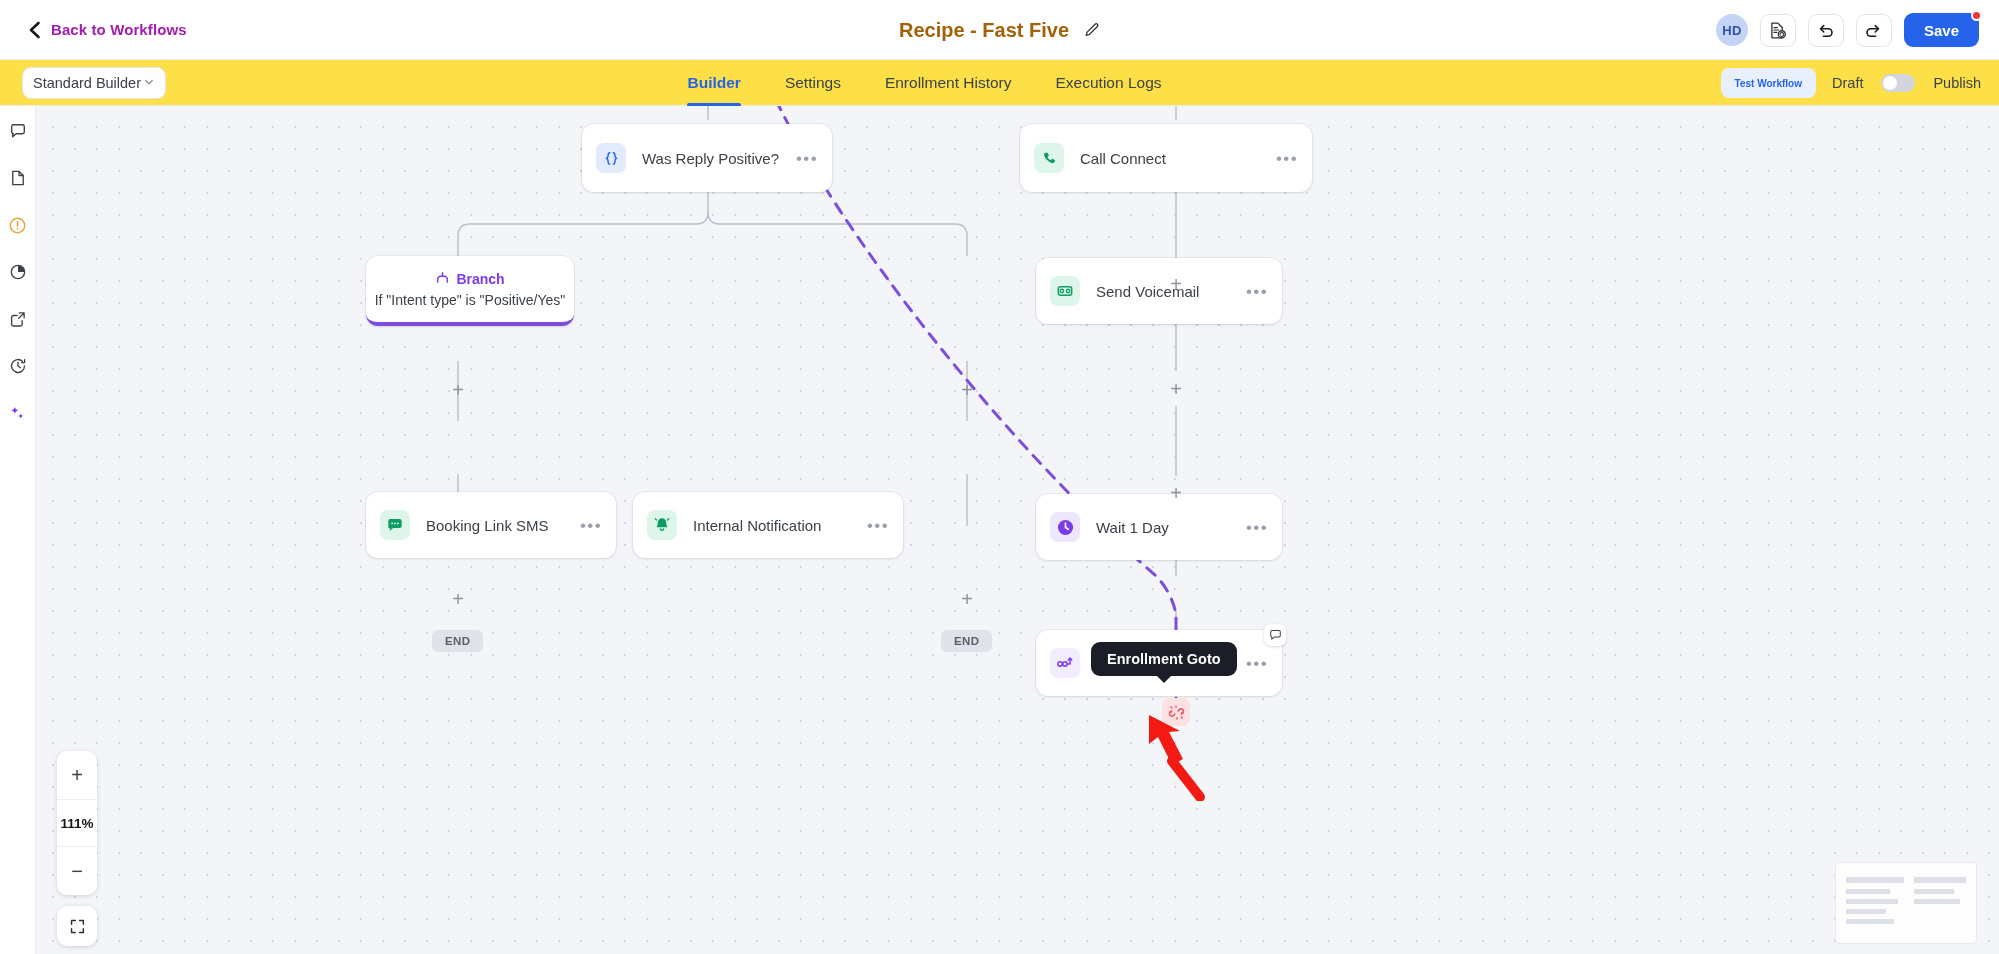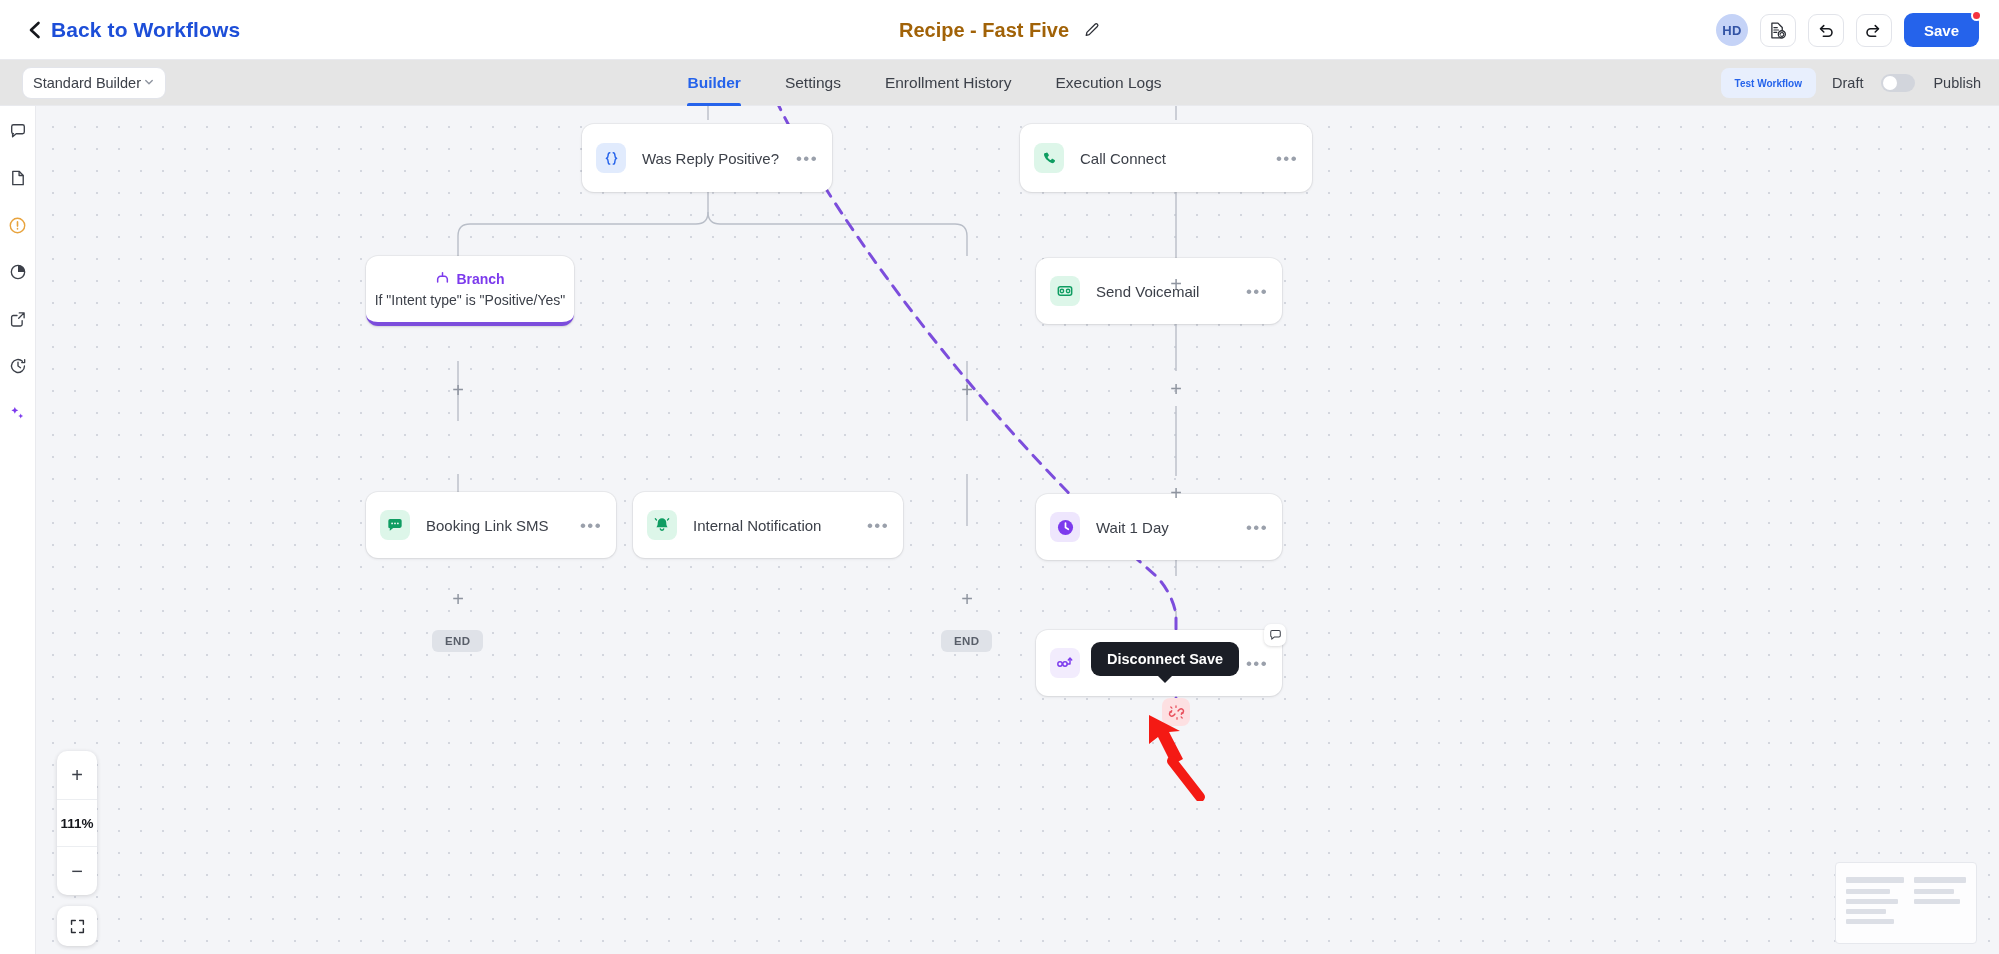--- a/index.html
+++ b/index.html
@@ -15,21 +15,21 @@
     position: absolute; top: 0; left: 0; width: 1999px; height: 60px;
     background: #ffffff; border-bottom: 1px solid #e9eaee;
     display: flex; align-items: center;
   }
   .back-link {
     display: flex; align-items: center; gap: 10px;
     margin-left: 28px; cursor: pointer;
   }
   .back-link .chev { display: flex; align-items: center; }
   .back-link .label {
-    font-size: 21px; font-weight: 600; color: #1d4ed8; letter-spacing: .1px;
+    font-size: 15px; font-weight: 600; color: #a21caf; letter-spacing: .1px;
   }
   .title-wrap {
     position: absolute; left: 0; width: 1999px; top: 0; height: 60px;
     display: flex; align-items: center; justify-content: center;
     gap: 14px; pointer-events: none;
   }
   .doc-title { font-size: 20px; font-weight: 600; color: #a16207; }
   .edit-icon { pointer-events: auto; cursor: pointer; display: flex; }
 
   .topbar-right {
@@ -60,21 +60,21 @@
   }
   .save-dot {
     position: absolute; top: -3px; right: -3px;
     width: 11px; height: 11px; border-radius: 50%;
     background: #f5333f; border: 2px solid #fff;
   }
 
   
   .subbar {
     position: absolute; top: 60px; left: 0; width: 1999px; height: 46px;
-    background: #e5e5e5; border-bottom: 1px solid #e9eaee;
+    background: #fde047; border-bottom: 1px solid #e9eaee;
   }
   .builder-select {
     position: absolute; left: 22px; top: 7px;
     width: 144px; height: 32px; border-radius: 9px;
     border: 1px solid #e2e4ea; background: #fff;
     display: flex; align-items: center; padding: 0 10px;
     cursor: pointer;
   }
   .builder-select .sel-label {
     font-size: 14.5px; color: #3c4049; flex: 1;
@@ -501,21 +501,21 @@
   <div class="plus" style="left:922px; top:275px;">+</div>
   <div class="plus" style="left:1131px; top:169px;">+</div>
   <div class="plus" style="left:1131px; top:274px;">+</div>
   <div class="plus" style="left:1131px; top:378px;">+</div>
   <div class="plus" style="left:413px; top:484px;">+</div>
   <div class="plus" style="left:922px; top:484px;">+</div>
 
   <div class="endpill" style="left:396px; top:524px;">END</div>
   <div class="endpill" style="left:905px; top:524px;">END</div>
 
-  <div class="tooltip" style="left:1055px; top:536px;">Disconnect Save</div>
+  <div class="tooltip" style="left:1055px; top:536px;">Enrollment Goto</div>
   <div class="unlink-btn" style="left:1126px; top:592px;">
     <svg width="17" height="17" viewBox="0 0 20 20">
       <path d="M8.1 11.9 6.3 13.7a2.7 2.7 0 0 1-3.8-3.8l1.8-1.8" fill="none" stroke="#e8505d" stroke-width="1.7" stroke-linecap="round"></path>
       <path d="M11.9 8.1l1.8-1.8a2.7 2.7 0 0 1 3.8 3.8l-1.8 1.8" fill="none" stroke="#e8505d" stroke-width="1.7" stroke-linecap="round"></path>
       <path d="M3.3 3.5l1.3 1.3M9.4 2.2v1.8M2.2 9.4h1.8M16.7 16.5l-1.3-1.3M10.6 17.8V16M17.8 10.6H16" stroke="#e8505d" stroke-width="1.5" stroke-linecap="round"></path>
     </svg>
   </div>
 
   <svg class="cursor-arrow" style="left:1100px; top:605px;" width="70" height="90" viewBox="0 0 70 90">
     <path d="M13 4 L13 33 L22 26 L36 54 L47 48 L33 21 L44 20 Z" fill="#f41a14"></path>

